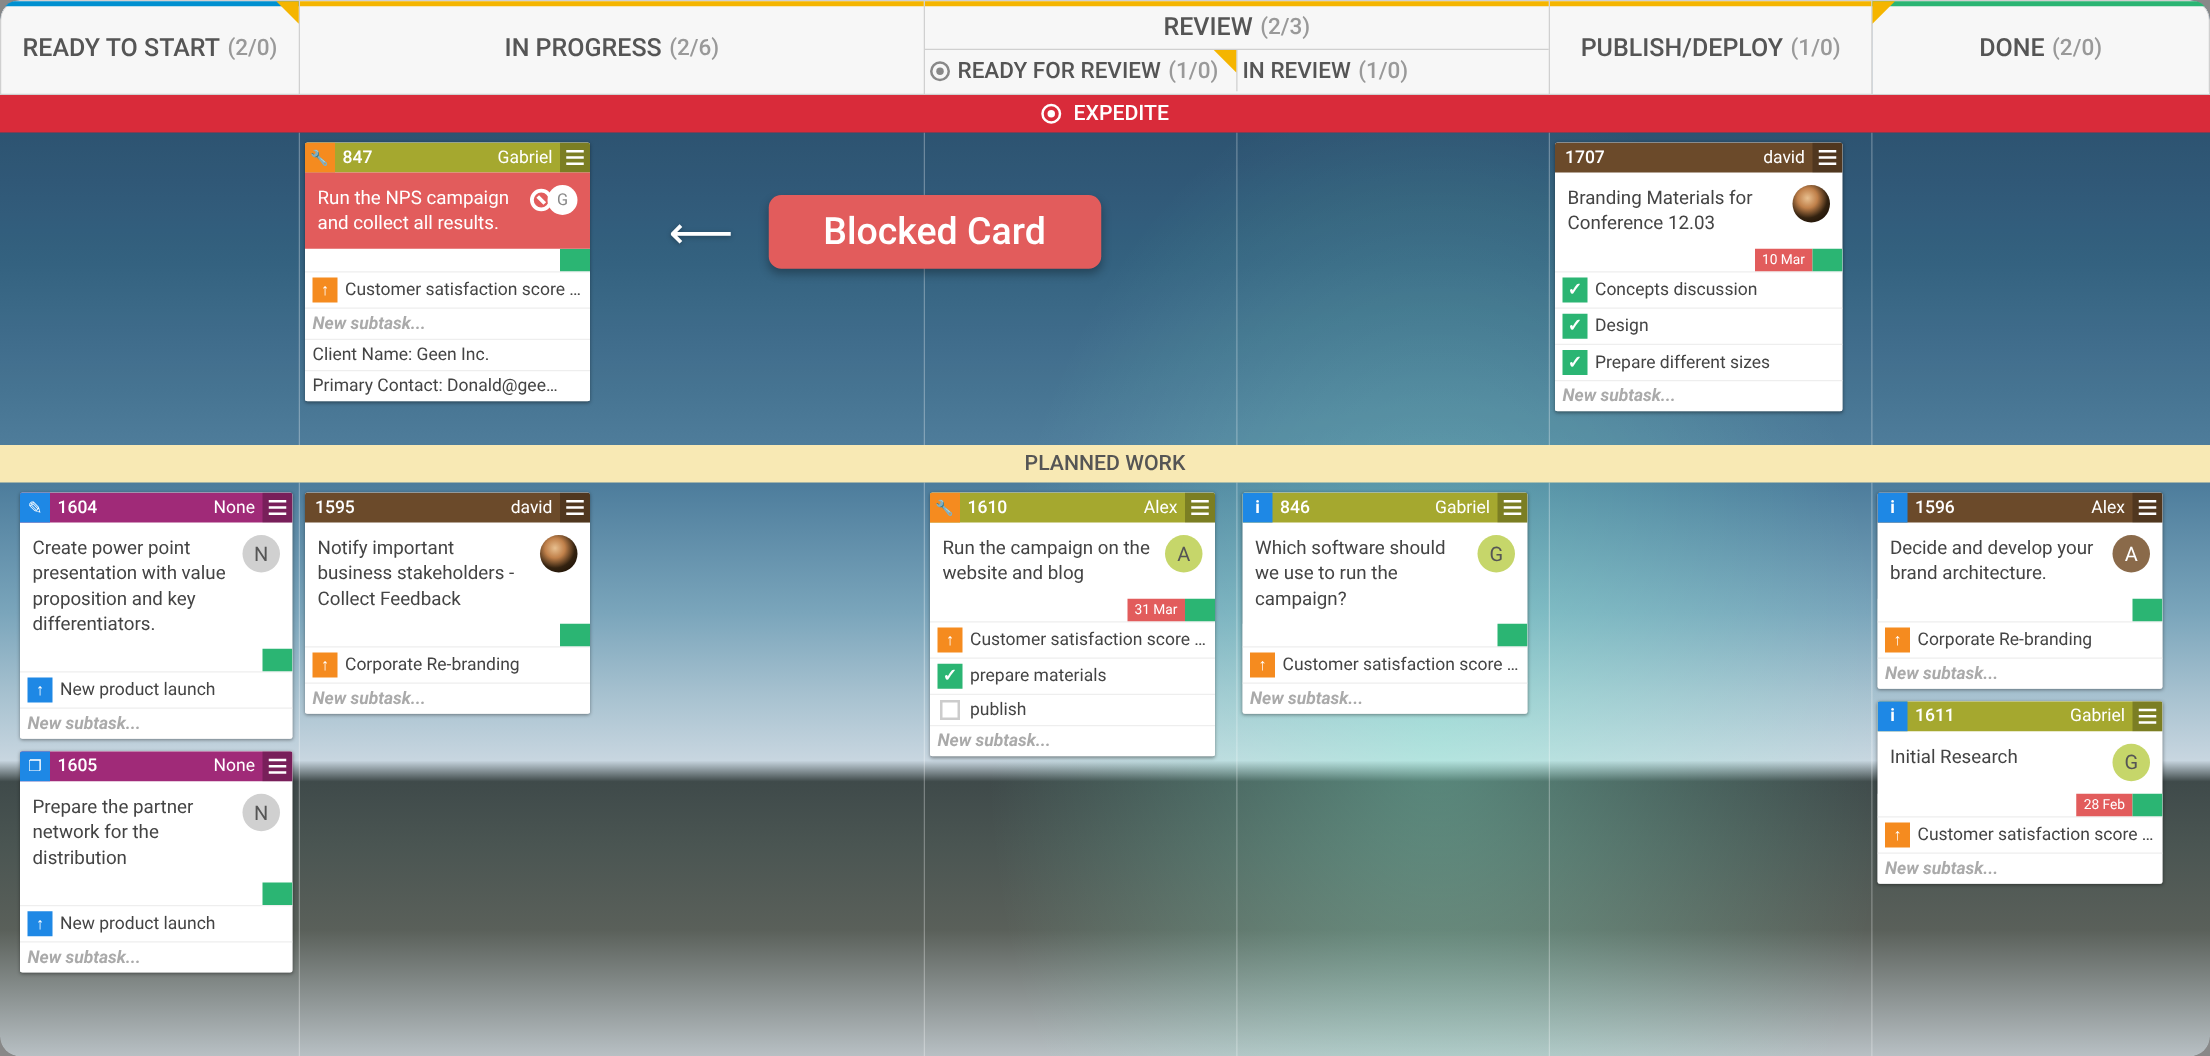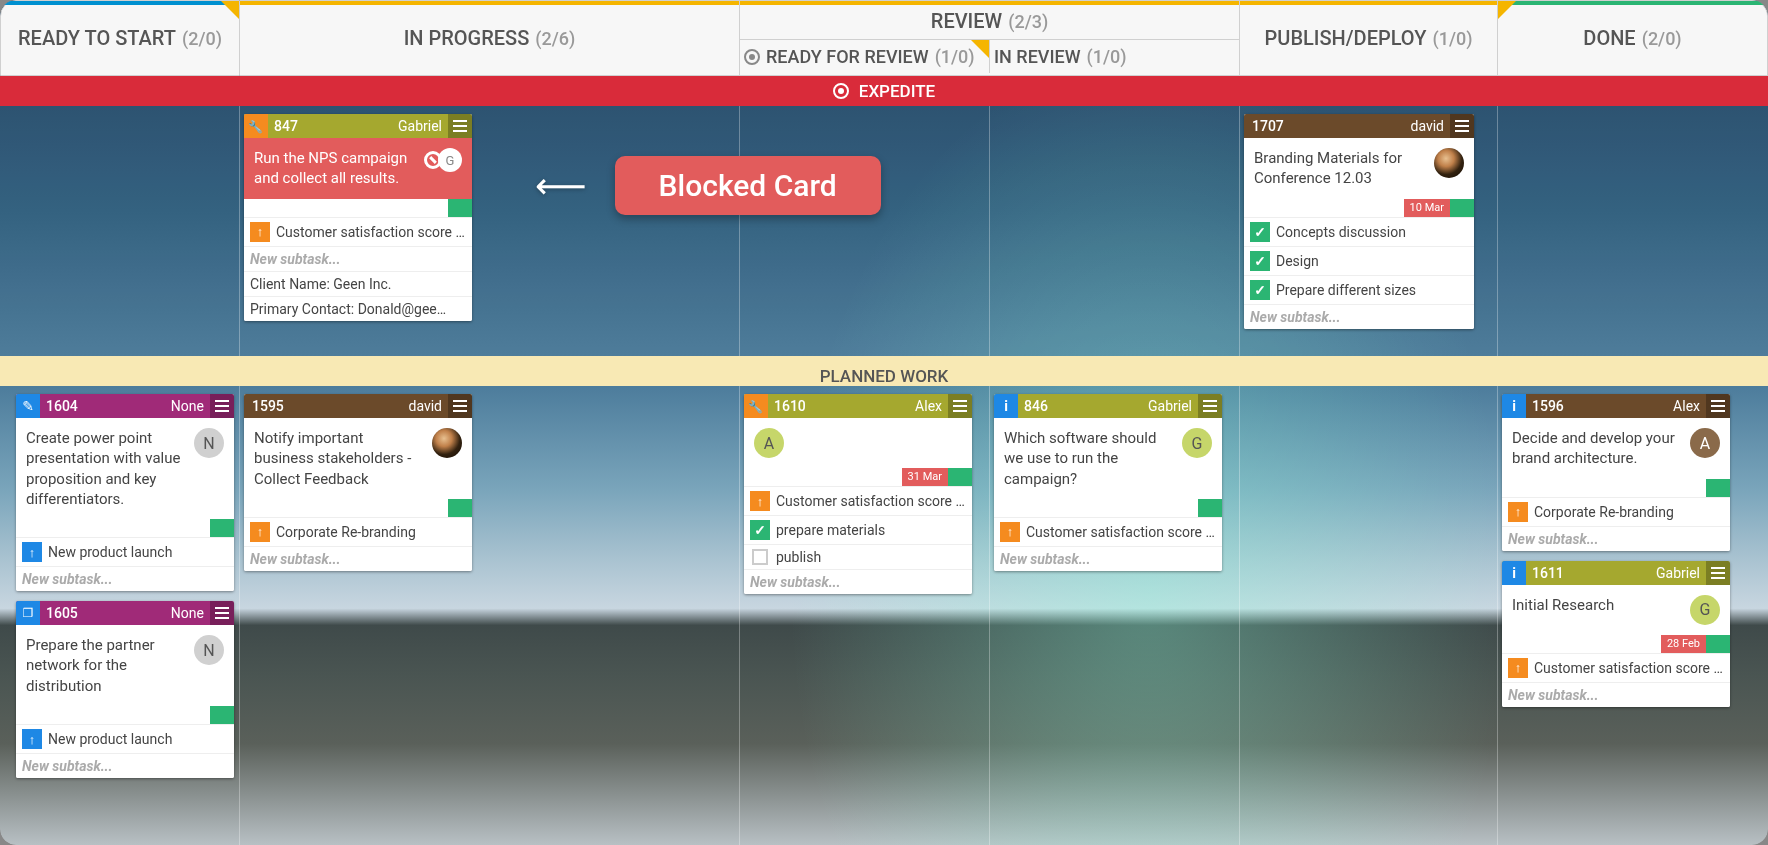--- a/index.html
+++ b/index.html
@@ -27,21 +27,21 @@
   .subcol-head { flex:1 1 0; display:flex; align-items:center; justify-content:flex-start; font-size:18px; color:#555; font-weight:500; padding:6px 4px; border-right:1px solid #d0d0d0; position:relative; gap:6px;}
   .subcol-head:last-child { border-right:none; }
   .ring-icon { width:16px; height:16px; border:2px solid #888; border-radius:50%; position:relative; }
   .ring-icon::after { content:''; position:absolute; top:3px; left:3px; right:3px; bottom:3px; border-radius:50%; background:#888; }
 
   
   .lane-head { height:30px; display:flex; align-items:center; justify-content:center; font-size:17px; font-weight:500; color:#555; gap:10px; position:relative;}
   .expedite { background:#d92b3a; color:#fff; }
   .expedite .ring-icon { border-color:#fff; }
   .expedite .ring-icon::after { background:#fff; }
-  .planned { background:#f8e9b4; color:#555;align-items:flex-end; }
+  .planned { background:#f8e9b4; color:#555; }
 
   
   .lane-body { display:flex; flex:0 0 auto; min-height:0; }
   .lane-body.expedite-body { height:250px; background:rgba(255,255,255,0.05); }
   .lane-body.planned-body { flex:1 1 auto; }
   .cell { border-right:1px solid rgba(255,255,255,0.3); padding:8px 4px 4px 4px; overflow:hidden; }
 
   
   .w-ready { width:240px; }
   .w-progress { width:500px; }
@@ -342,20 +342,21 @@
             </div>
           <div class="card-id">1610</div>
           <div class="card-assignee">Alex</div>
           <div class="menu-btn">
               <span></span>
               <span></span>
               <span></span>
             </div>
         </div>
         <div class="card-body">
+          <div class="card-title">Run the campaign on the website and blog</div>
           <div class="avatar" style="background:#c6d66a">A</div>
         </div>
         <div class="card-tags">
             <div class="date-tag">31 Mar</div>
             <div class="color-tag"></div>
           </div>
         <div class="parent-row">
             <div class="parent-sq arrow-up"></div>
             <span class="trunc">Customer satisfaction score c…</span>
           </div>

